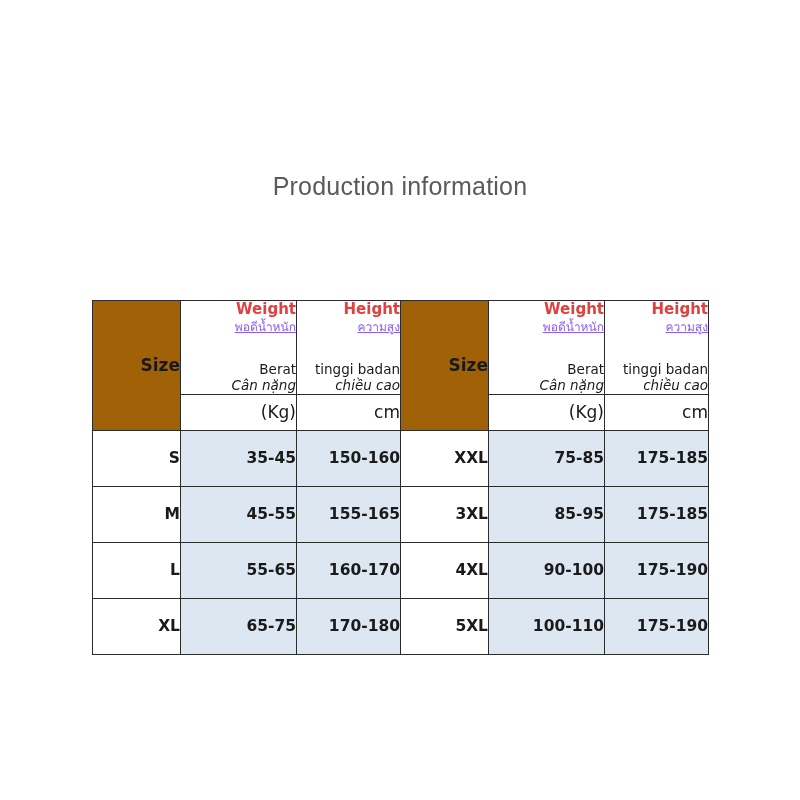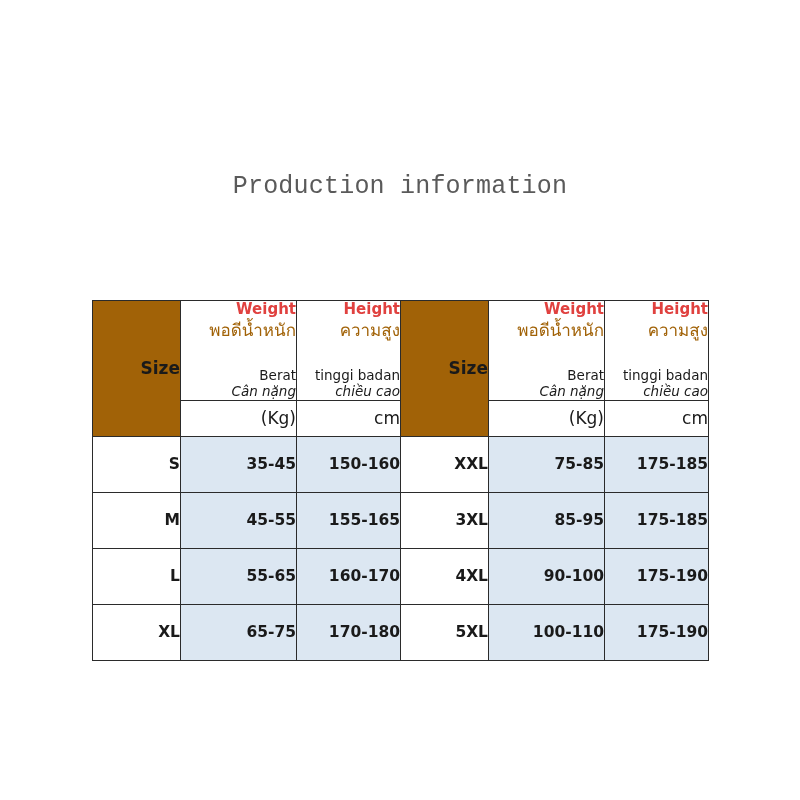--- a/index.html
+++ b/index.html
@@ -20,21 +20,21 @@
     background: #ffffff;
   }
   .title {
     position: absolute;
     top: 172px;
     left: 0;
     width: 800px;
     text-align: center;
     font-size: 25px;
     color: #5a5a5a;
-    font-family: Liberation Mono, monospace;
+    font-family: Liberation Sans, sans-serif;
     letter-spacing: 0.2px;
   }
   .table-wrap {
     position: absolute;
     top: 300px;
     left: 92px;
     width: 616px;
   }
   table.size-table {
     border-collapse: collapse;
@@ -61,22 +61,23 @@
   }
   .hdr-cell .en-top {
     color: #e0413f;
     font-weight: bold;
     font-size: 15px;
     display: block;
     margin-bottom: 1px;
   }
   .hdr-cell .th {
     display: block;
-    font-size: 17px;
-    color: #a16207;
+    font-size: 12px;
+    color: #8b5cf6;
+    text-decoration: underline;
   }
   .hdr-cell .id {
     display: block;
     font-size: 13.5px;
     color: #1a1a1a;
     margin-top: 28px;
   }
   .hdr-cell .vi {
     display: block;
     font-size: 13.5px;

